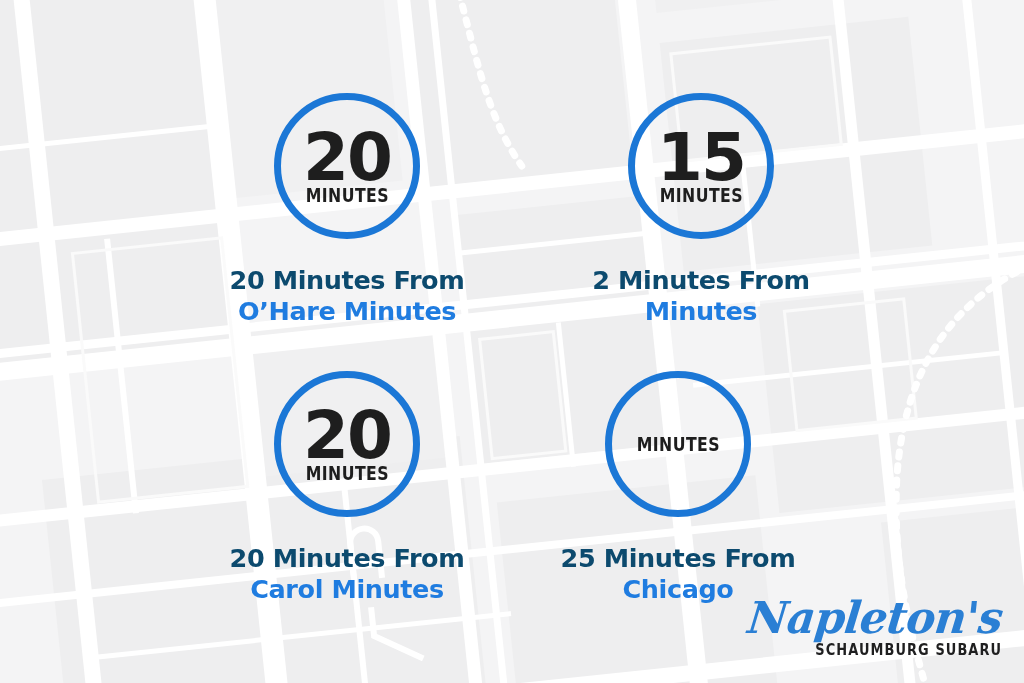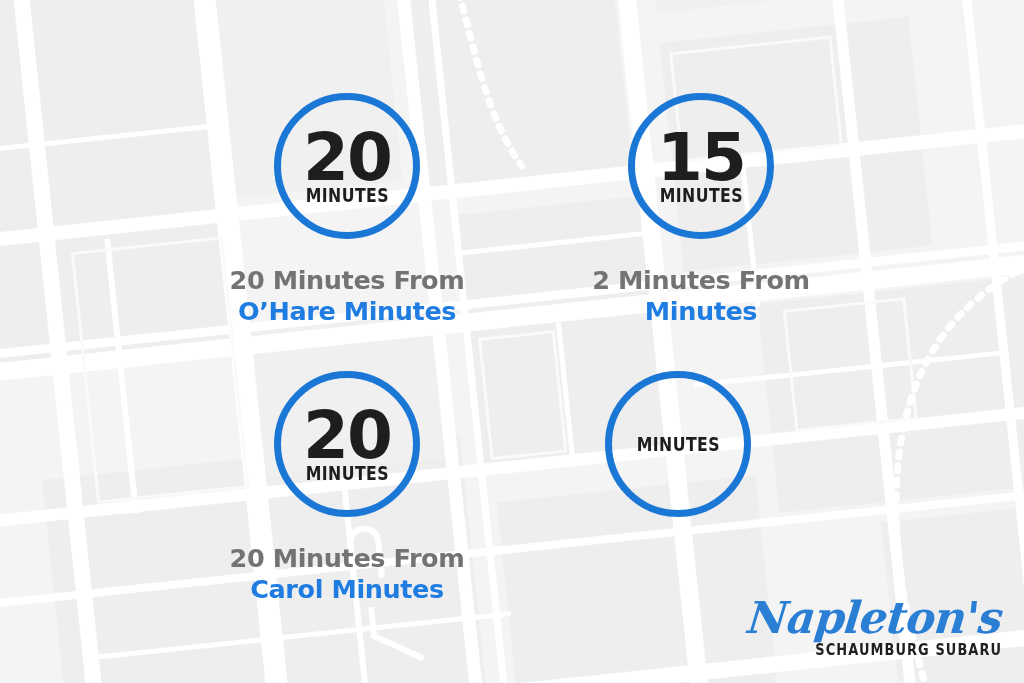--- a/index.html
+++ b/index.html
@@ -79,21 +79,21 @@
     margin-top: 26px;
     line-height: 1.22;
   }
   .caption-line {
     display: block;
     font-family: "DejaVu Sans", sans-serif;
     font-weight: bold;
     font-size: 25.5px;
     letter-spacing: -0.4px;
   }
-  .caption-prefix { color: #737373; }
+  .caption-prefix { color: #0c4a6e; }
   .caption-place  { color: #1f7ce0; }
 
   
   #logo {
     position: absolute;
     right: 22px;
     bottom: 24px;
     z-index: 3;
     text-align: right;
   }
@@ -224,20 +224,24 @@
       <div class="card-caption">
         <span class="caption-line caption-prefix">20 Minutes From</span>
         <span class="caption-line caption-place">Carol Minutes</span>
       </div>
     </div>
 
     <div class="card card-4">
       <div class="badge">
         <span class="badge-unit">MINUTES</span>
       </div>
+      <div class="card-caption">
+        <span class="caption-line caption-prefix">25 Minutes From</span>
+        <span class="caption-line caption-place">Chicago</span>
+      </div>
     </div>
 
   </div>
 
   <div id="logo">
     <span id="logo-script">Napleton's</span>
     <span id="logo-sub">SCHAUMBURG SUBARU</span>
   </div>
 
 </div>

